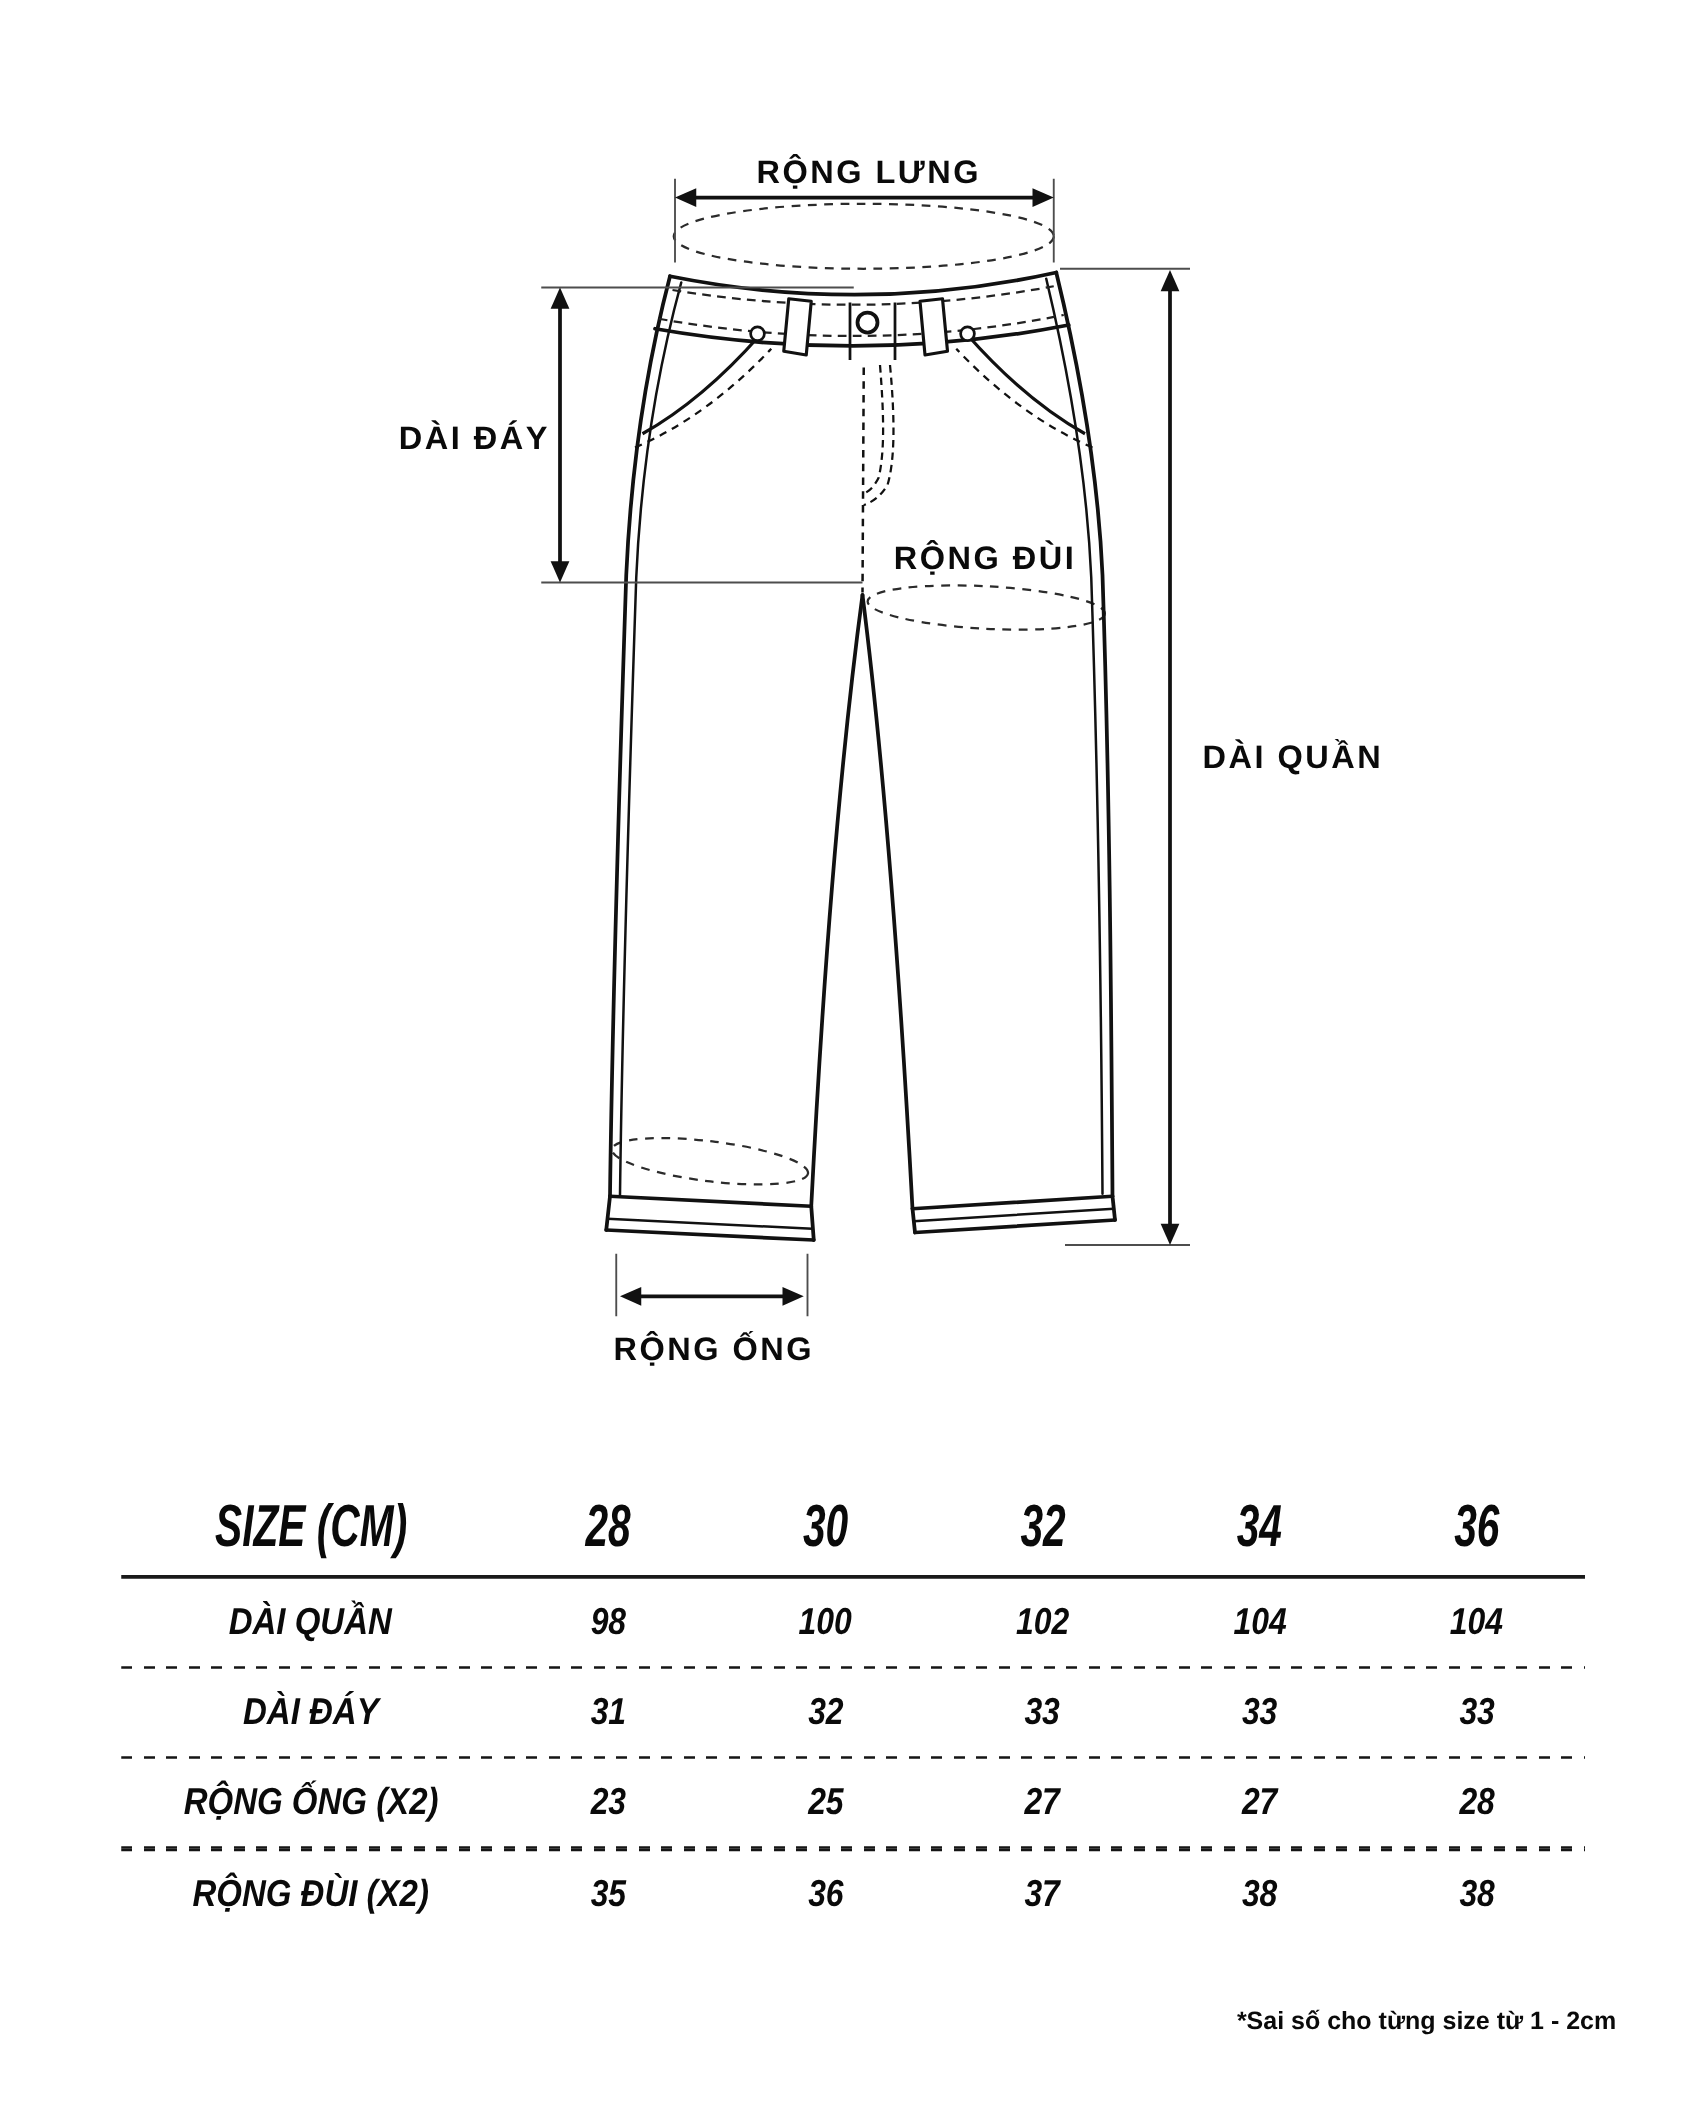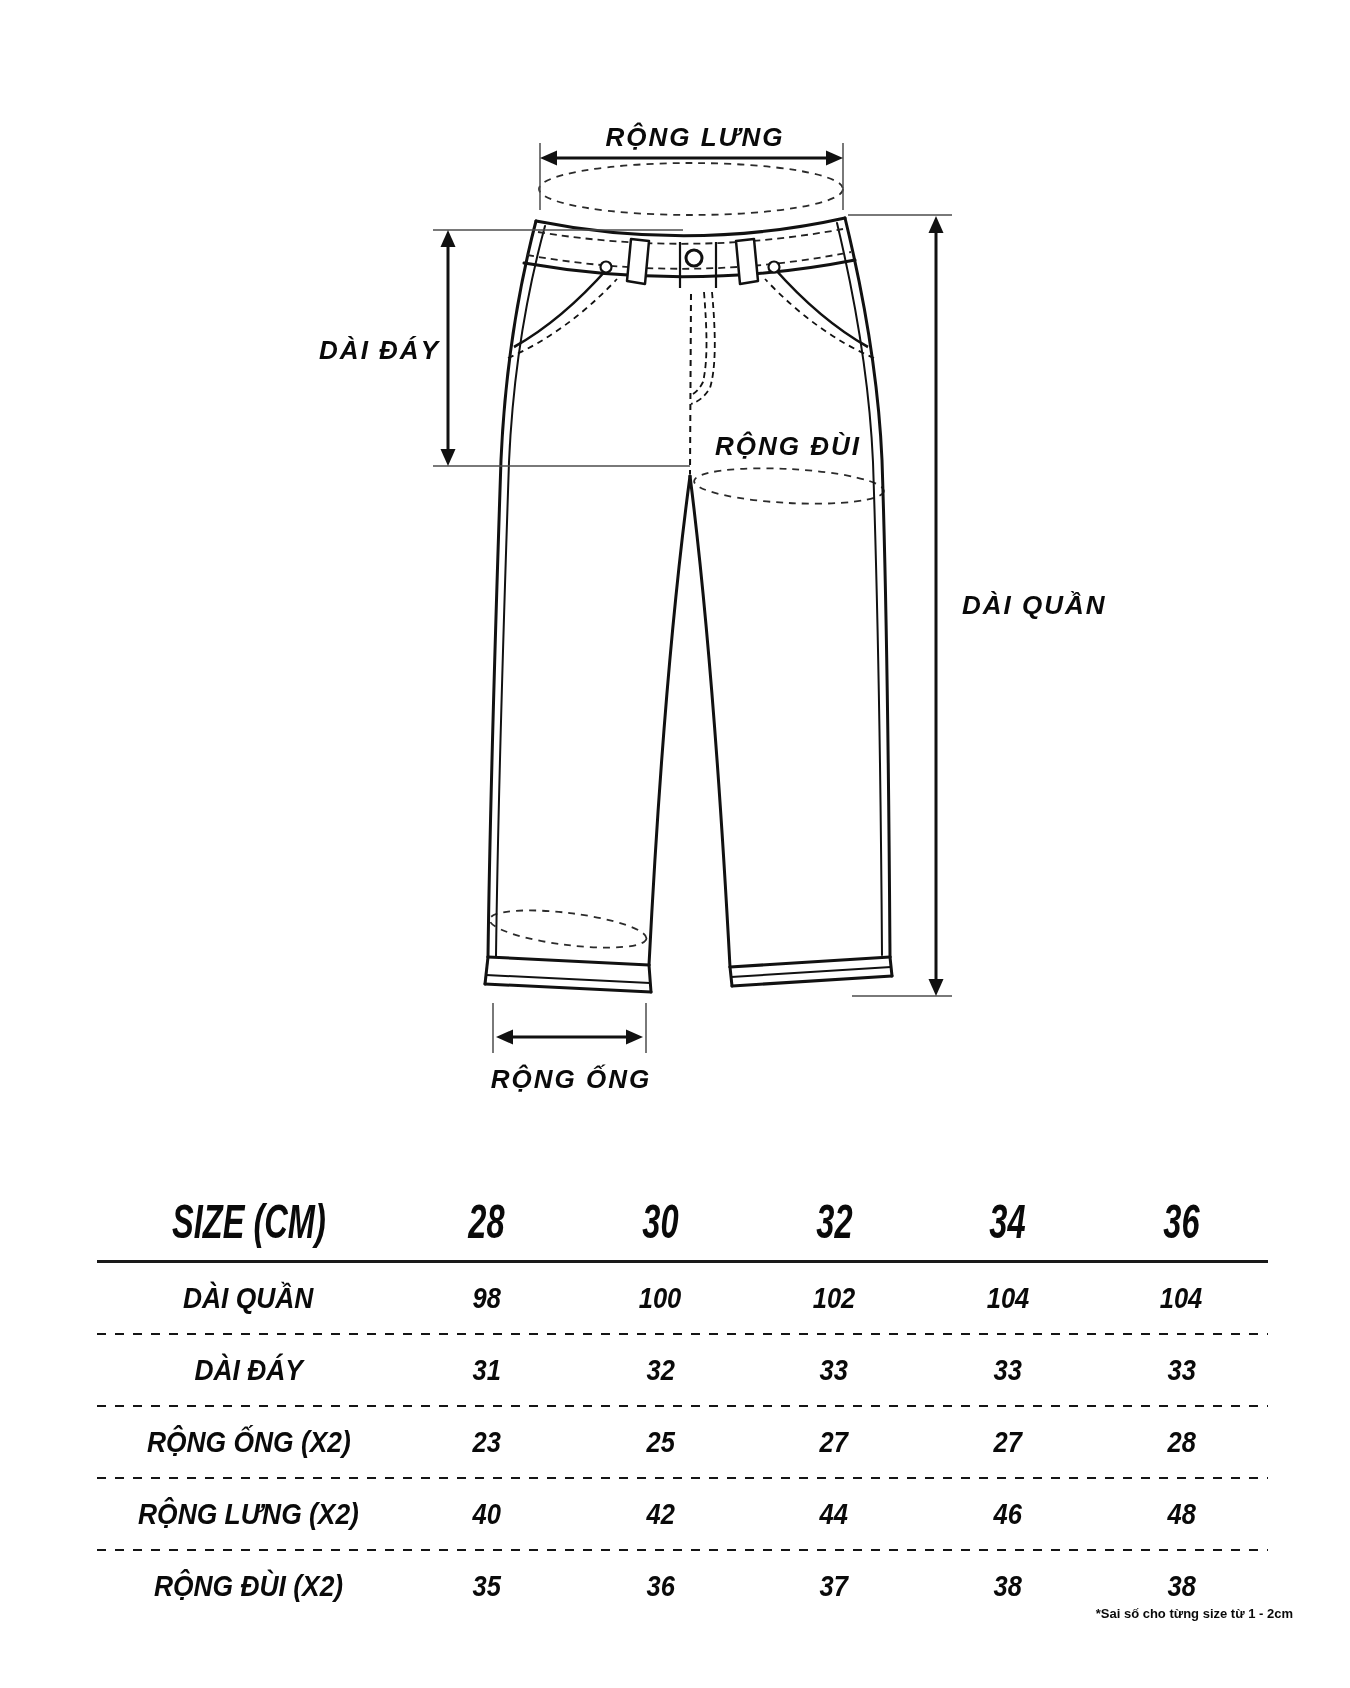--- a/index.html
+++ b/index.html
@@ -1,20 +1,20 @@
 <!DOCTYPE html>
 <html><head>
 <meta charset="utf-8">
 <style>
   html,body{margin:0;padding:0;background:#fff;}
   .page{
     position:relative;width:1350px;height:1688px;background:#ffffff;overflow:hidden;
     font-family:"Liberation Sans",sans-serif;color:#0a0a0a;
   }
-  .diagram-wrap{position:absolute;left:0;top:0;width:1350px;height:1110px;font-style:italic;}
+  .diagram-wrap{position:absolute;left:0;top:0;width:1350px;height:1110px;}
   svg text.dim-label{
     font-family:"Liberation Sans",sans-serif;font-weight:bold;font-size:26px;
     letter-spacing:2px;fill:#0a0a0a;
   }
   
   .size-table{position:absolute;left:97px;top:1184px;width:1171px;font-style:italic;}
   .trow{
     display:grid;grid-template-columns:303px repeat(5,1fr);
     align-items:center;justify-items:center;height:70px;
   }
@@ -24,21 +24,21 @@
     height:2px;
     background-image:repeating-linear-gradient(to right,#151515 0px,#151515 9px,transparent 9px,transparent 18px);
   }
   .hcell{display:inline-block;font-weight:bold;font-size:44px;letter-spacing:0px;
     transform:scale(0.74,1.08);white-space:nowrap;}
   .lcell{display:inline-block;font-weight:bold;font-size:30px;
     transform:scale(0.88,1);white-space:nowrap;}
   .vcell{display:inline-block;font-weight:bold;font-size:30px;
     transform:scale(0.85,1);white-space:nowrap;}
   .footnote{
-    position:absolute;top:1606px;right:57px;font-size:13px;font-weight:bold;white-space:nowrap;
+    position:absolute;top:1606px;right:57px;font-size:20px;font-weight:bold;white-space:nowrap;
   }
 </style>
 </head>
 <body>
 
 <div class="page">
 
   <div class="diagram-wrap">
     <svg width="1350" height="1110" viewBox="0 0 1350 1110" xmlns="http://www.w3.org/2000/svg">
 
@@ -181,28 +181,20 @@
       <span class="lcell">RỘNG ỐNG (X2)</span>
       <span class="vcell">23</span>
       <span class="vcell">25</span>
       <span class="vcell">27</span>
       <span class="vcell">27</span>
       <span class="vcell">28</span>
     </div>
 
     <div class="sep-dash"></div>
 
-    <div class="trow">
-      <span class="lcell">RỘNG LƯNG (X2)</span>
-      <span class="vcell">40</span>
-      <span class="vcell">42</span>
-      <span class="vcell">44</span>
-      <span class="vcell">46</span>
-      <span class="vcell">48</span>
-    </div>
 
     <div class="sep-dash"></div>
 
     <div class="trow">
       <span class="lcell">RỘNG ĐÙI (X2)</span>
       <span class="vcell">35</span>
       <span class="vcell">36</span>
       <span class="vcell">37</span>
       <span class="vcell">38</span>
       <span class="vcell">38</span>

